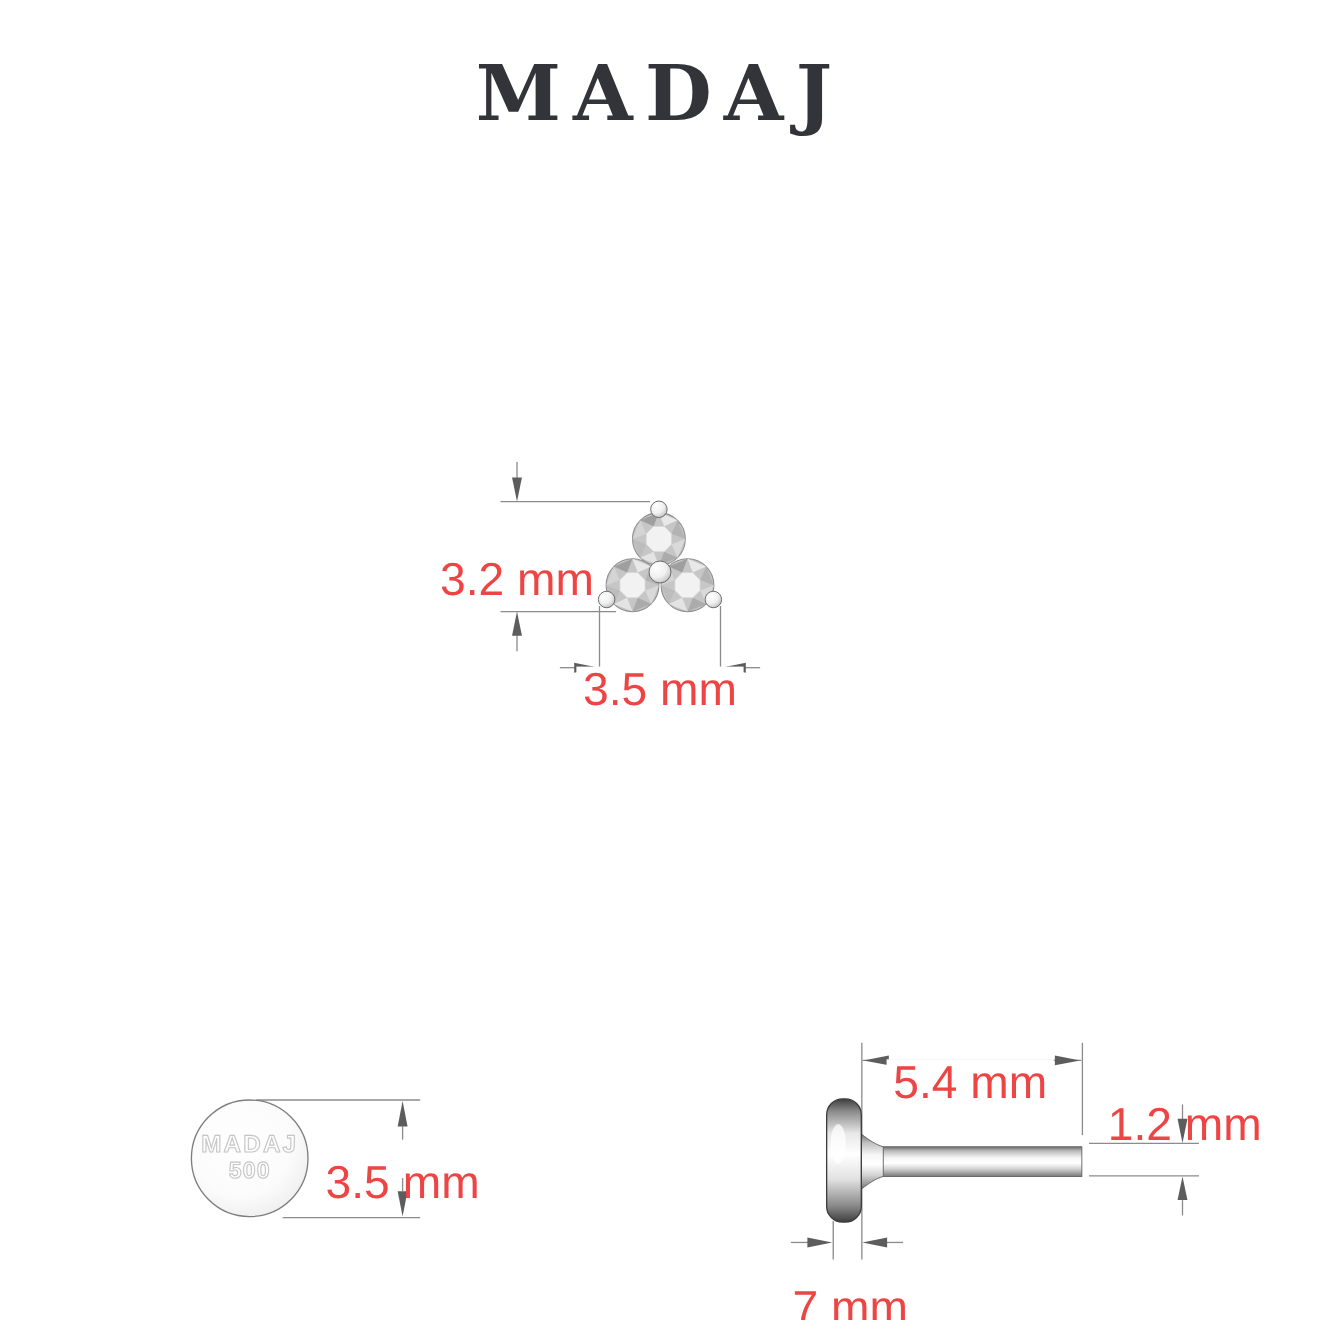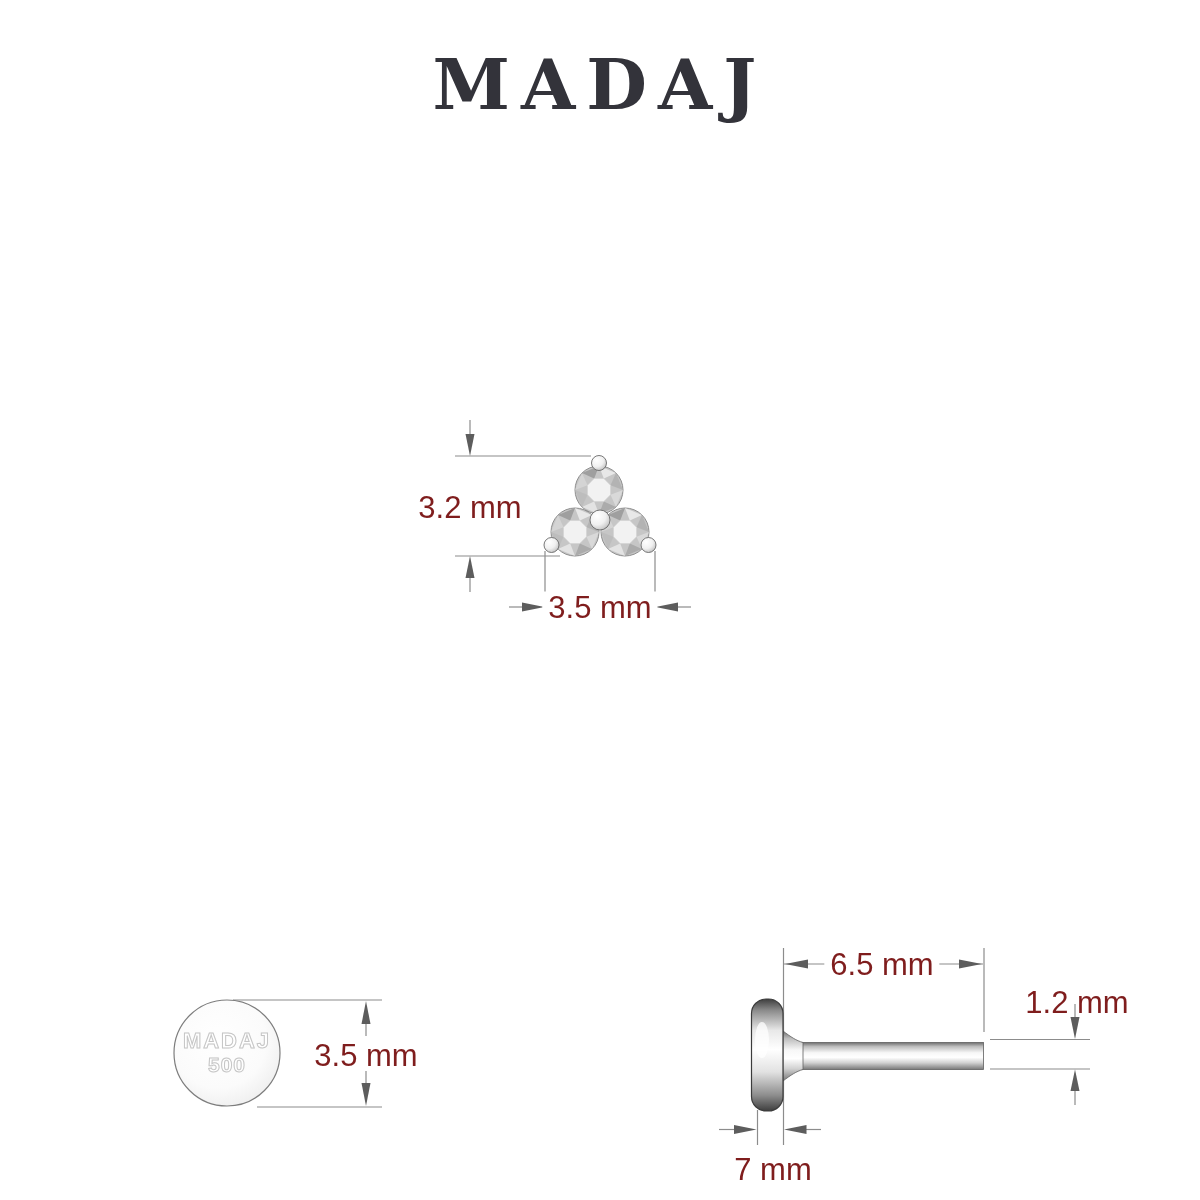--- a/index.html
+++ b/index.html
@@ -8,21 +8,21 @@
     font-family:"Liberation Sans", sans-serif;overflow:hidden;
   }
   #scene{position:absolute;left:0;top:0;width:1200px;height:1200px;}
   .logo{
     position:absolute;left:0;top:50px;width:1200px;text-align:center;
     font-family:"DejaVu Serif", serif;font-size:70px;font-weight:600;
     letter-spacing:11px;color:#33333a;line-height:1;
   }
   .dim-label{
     position:absolute;transform:translate(-50%,-50%);
-    font-size:31px;line-height:1;color:#7f1d1d;white-space:nowrap;
+    font-size:42px;line-height:1;color:#ef4444;white-space:nowrap;margin-top:20px;
   }
   .on-line{background:#ffffff;padding:0 6px;}
   .engraving{
     position:absolute;left:227px;top:1052px;transform:translate(-50%,-50%);
     text-align:center;color:#ffffff;-webkit-text-stroke:1px #c6c6c6;
     text-shadow:0 0 1px #d9d9d9;
   }
   .engraving .line1{font-size:22px;font-weight:700;letter-spacing:2px;line-height:24px;}
   .engraving .line2{font-size:21px;font-weight:700;letter-spacing:1px;line-height:23px;}
 </style>
@@ -149,17 +149,17 @@
   </svg>
 
   <div class="engraving">
     <div class="line1">MADAJ</div>
     <div class="line2">500</div>
   </div>
 
   <div class="dim-label" style="left:470px;top:507px;">3.2 mm</div>
   <div class="dim-label on-line" style="left:600px;top:607px;">3.5 mm</div>
   <div class="dim-label" style="left:366px;top:1055px;">3.5 mm</div>
-  <div class="dim-label on-line" style="left:882px;top:964px;">6.5 mm</div>
+  <div class="dim-label on-line" style="left:882px;top:964px;">5.4 mm</div>
   <div class="dim-label" style="left:1077px;top:1002px;">1.2 mm</div>
   <div class="dim-label" style="left:773px;top:1169px;">7 mm</div>
 
 </div>
 
 </body></html>

